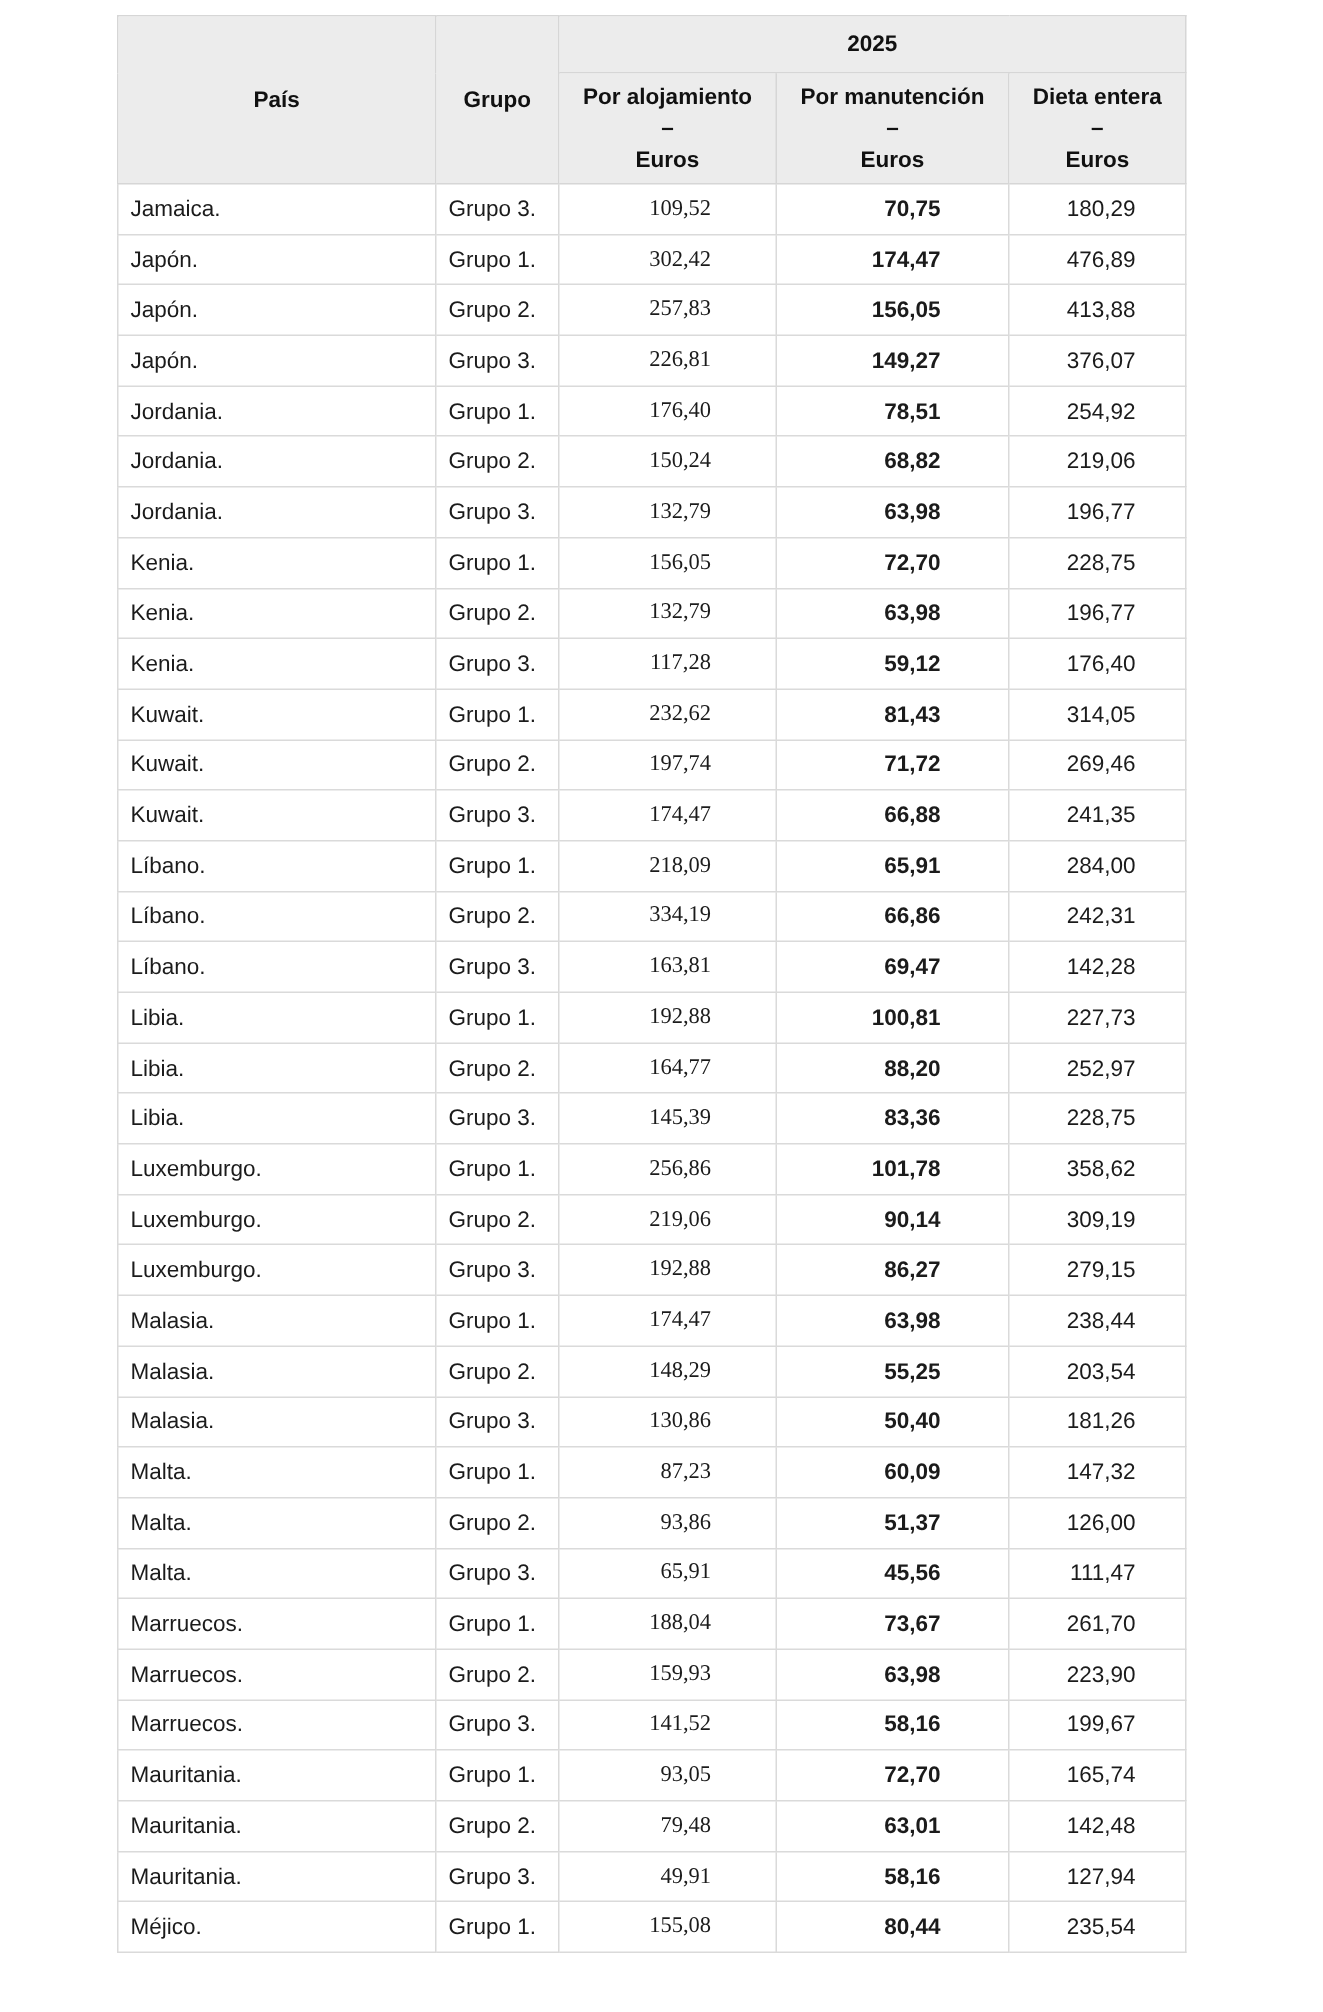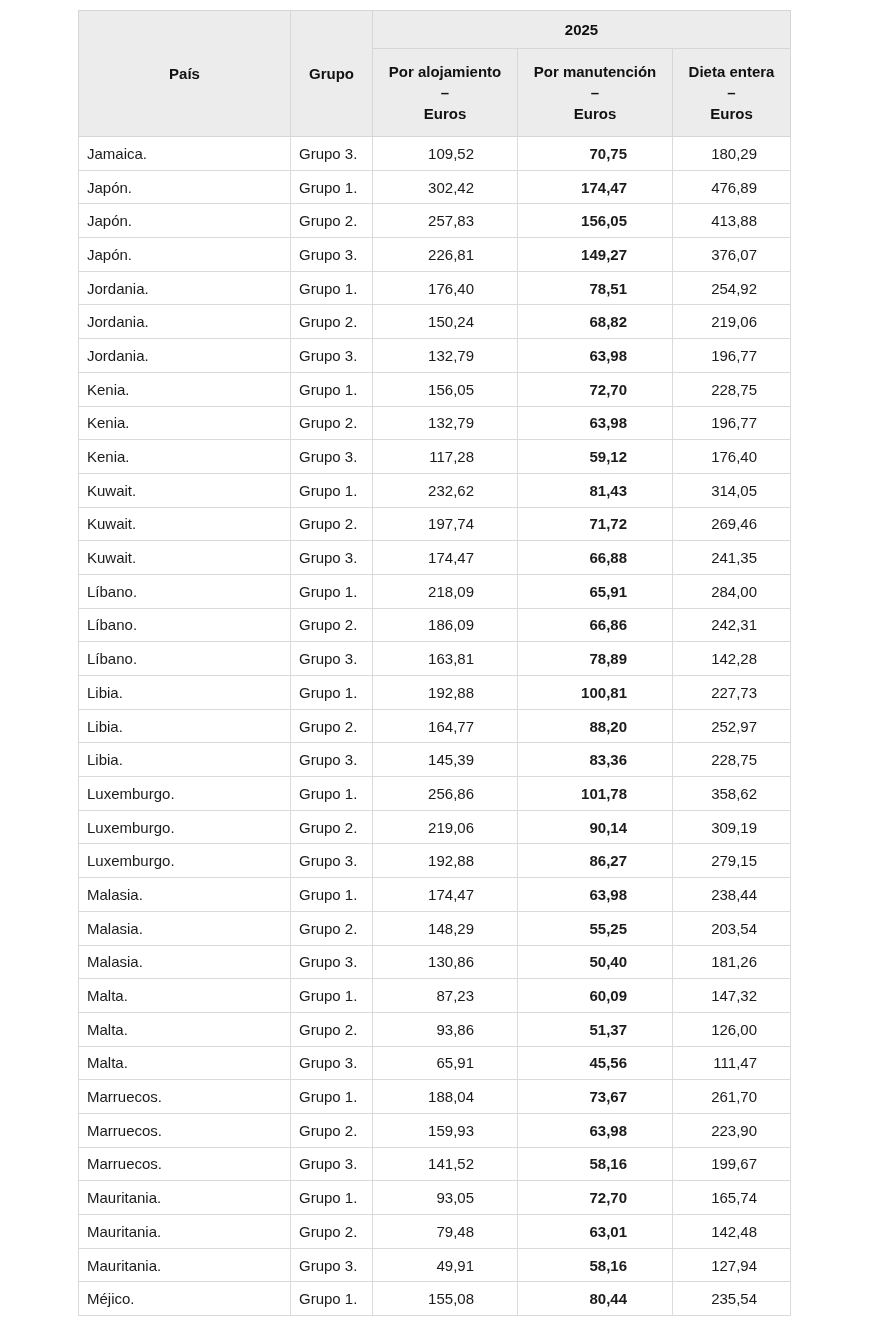--- a/index.html
+++ b/index.html
@@ -31,32 +31,32 @@
     overflow: hidden;
   }
   .diet-table thead th {
     background: #ececec;
     font-weight: bold;
     color: #111111;
     vertical-align: middle;
     padding: 0;
   }
   .diet-table .row-year th { height: 38px; }
-  .diet-table .row-sub th { height: 88px; }
+  .diet-table .row-sub th { height: 74px; }
   .sub-line { line-height: 21px; }
   .diet-table tbody td {
     height: 33.7px;
     padding: 0;
     background: #ffffff;
     vertical-align: middle;
     border-color: #dadada;
   }
   .c-country, .c-group { text-align: left; padding-left: 8px !important; }
   .c-num { text-align: right; }
-  .c-lodging { padding-right: 43px !important; }
+  .c-lodging { padding-right: 43px !important; font-family: Liberation Serif, serif; }
   .c-meals   { padding-right: 45px !important; font-weight: bold; }
   .c-diet    { padding-right: 33px !important; }
 </style>
 </head>
 <body>
 
 <div class="page">
   <table class="diet-table">
     <colgroup>
       <col style="width:212px">
@@ -184,29 +184,29 @@
         <tr>
           <td class="c-country">Líbano.</td>
           <td class="c-group">Grupo 1.</td>
           <td class="c-num c-lodging">218,09</td>
           <td class="c-num c-meals">65,91</td>
           <td class="c-num c-diet">284,00</td>
         </tr>
         <tr>
           <td class="c-country">Líbano.</td>
           <td class="c-group">Grupo 2.</td>
-          <td class="c-num c-lodging">186,09</td>
+          <td class="c-num c-lodging">334,19</td>
           <td class="c-num c-meals">66,86</td>
           <td class="c-num c-diet">242,31</td>
         </tr>
         <tr>
           <td class="c-country">Líbano.</td>
           <td class="c-group">Grupo 3.</td>
           <td class="c-num c-lodging">163,81</td>
-          <td class="c-num c-meals">78,89</td>
+          <td class="c-num c-meals">69,47</td>
           <td class="c-num c-diet">142,28</td>
         </tr>
         <tr>
           <td class="c-country">Libia.</td>
           <td class="c-group">Grupo 1.</td>
           <td class="c-num c-lodging">192,88</td>
           <td class="c-num c-meals">100,81</td>
           <td class="c-num c-diet">227,73</td>
         </tr>
         <tr>

